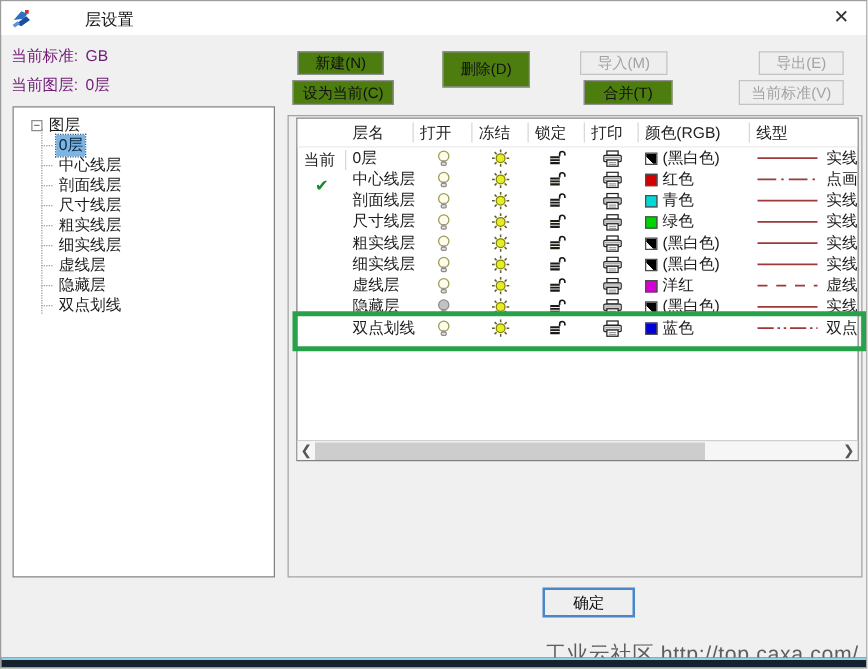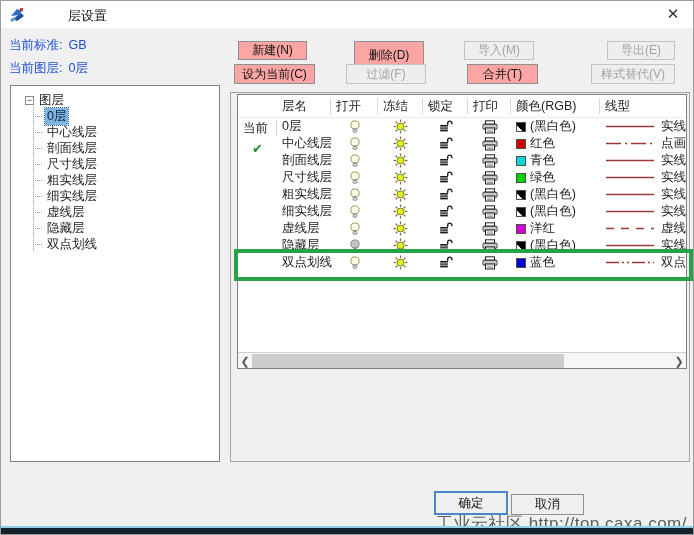--- a/index.html
+++ b/index.html
@@ -7,39 +7,39 @@
   body { font-family:"Liberation Sans","DejaVu Sans",sans-serif; font-size:12px; color:#1a1a1a; }
   #win { position:relative; width:694px; height:535px; background:#f0f0f0; border:1px solid #9c9c9c; overflow:hidden; }
 
   
   #titlebar { position:absolute; left:0; top:0; width:100%; height:27px; background:#ffffff; }
   #app-icon { position:absolute; left:8px; top:5px; width:17px; height:17px; }
   #title-text { position:absolute; left:31px; top:6px; font-size:13px; color:#111;margin-left:36px; }
   #close-btn { position:absolute; right:9px; top:3px; width:22px; height:20px; text-align:center; font-size:15px; line-height:20px; color:#333; cursor:pointer; }
 
   
-  .info-line { position:absolute; left:8px; font-size:12.5px; color:#1d4ed8; }
+  .info-line { position:absolute; left:8px; font-size:12.5px; color:#701a75; }
   #info-standard { top:36px; }
   #info-layer { top:59px; }
   .info-line b { font-weight:normal; margin-left:6px; }
 
   
   #tree-panel { position:absolute; left:9px; top:84px; width:210px; height:377px; background:#fff; border:1px solid #828282; overflow:hidden; }
   #tree-root-row { position:absolute; left:14px; top:6px; height:16px; display:flex; align-items:center; }
   #tree-expander { width:9px; height:9px; border:1px solid #8c8c8c; background:#fff; font-size:9px; line-height:7px; text-align:center; color:#333; margin-right:5px; }
   #tree-root-label { font-size:12.5px; }
   #tree-vline { position:absolute; left:22px; top:17px; height:148px; border-left:1px dotted #9a9a9a; }
   #tree-items { position:absolute; left:0; top:22px; width:100%; }
   .tree-item { position:relative; height:16px; display:flex; align-items:center; padding-left:34px; }
   .tree-item::before { content:""; position:absolute; left:22px; top:8px; width:9px; border-top:1px dotted #9a9a9a; }
   .tree-item .tlabel { font-size:12.5px; padding:0 2px; white-space:nowrap; }
   .tree-item.sel .tlabel { background:#7eb4e2; color:#08243d; outline:1px dotted #2b5e8e; }
 
   
-  .tb { position:absolute; background:#fca5a5; border:1px solid #8f8f8f; font-size:12px; color:#111; font-family:inherit; text-align:center; cursor:pointer; padding:0; }
+  .tb { position:absolute; background:#4d7c0f; border:1px solid #8f8f8f; font-size:12px; color:#111; font-family:inherit; text-align:center; cursor:pointer; padding:0; }
   .tb.disabled, .fb.disabled { color:#a3a3a3; border-color:#c3c3c3; background:#eeeeee; cursor:default; }
 
   
   #table-frame { position:absolute; left:229px; top:91px; width:460px; height:370px; background:#f0f0f0; border:1px solid #a3a3a3; }
   #list-box { position:absolute; left:236px; top:93px; width:450px; height:275px; background:#fff; border:1px solid #808080; overflow:hidden; }
   #thead { position:absolute; left:0; top:0; width:100%; height:23px; background:#fff; display:flex; align-items:center; border-bottom:1px solid #ececec; }
   .hc { height:16px; line-height:16px; padding-left:5px; border-right:1px solid #d8d8d8; color:#222; font-size:12.5px; white-space:nowrap; }
   .hc:last-child { border-right:none; }
   .c0{width:39px;margin-top:44px;} .c1{width:54px;} .c2{width:47px;} .c3{width:45px;} .c4{width:45px;} .c5{width:43px;} .c6{width:89px;} .c7{width:86px;}
   #tbody { position:absolute; left:0; top:23px; width:100%; }
@@ -57,21 +57,21 @@
   #annotation-box { position:absolute; left:233px; top:248px; width:459px; height:32px; border:4px solid #27a24b; background:transparent; pointer-events:none; }
 
   
   #hscroll { position:absolute; left:0; top:257px; width:100%; height:17px; background:#f6f6f6; border-top:1px solid #d0d0d0; }
   .sb-arrow { position:absolute; top:0; width:14px; height:17px; text-align:center; line-height:16px; font-size:11px; color:#555; cursor:pointer; background:#f6f6f6; }
   #sb-left { left:0; } #sb-right { right:0; }
   #sb-thumb { position:absolute; left:14px; top:1px; width:312px; height:15px; background:#cdcdcd; cursor:pointer; }
 
   
   .fb { position:absolute; background:#efefef; border:1px solid #8f8f8f; font-size:12.5px; color:#111; font-family:inherit; text-align:center; cursor:pointer; padding:0; }
-  #btn-ok { left:433px; top:490px; width:74px; height:24px; border:2px solid #4a86c8; }
+  #btn-ok { left:433px; top:469px; width:74px; height:24px; border:2px solid #4a86c8; }
   #btn-cancel { left:510px; top:493px; width:73px; height:21px; }
   #btn-apply { left:587px; top:493px; width:73px; height:21px; }
   #watermark { position:absolute; right:6px; top:511px; font-size:17px; color:rgba(78,80,82,0.92); letter-spacing:0.5px; white-space:nowrap; }
 
   
   #bottom-bar { position:absolute; left:0; bottom:0; width:100%; height:8px; background:#14222e; border-top:2px solid #8fd0e8; }
 </style>
 </head>
 <body>
 
@@ -128,23 +128,22 @@
           <span class="tlabel">双点划线</span>
         </div>
       </div>
   </div>
 
   <button class="tb" style="left:237px;top:40px;width:69px;height:19px">新建(N)</button>
   <button class="tb" style="left:353px;top:40px;width:70px;height:29px">删除(D)</button>
   <button class="tb disabled" style="left:463px;top:40px;width:70px;height:19px">导入(M)</button>
   <button class="tb disabled" style="left:606px;top:40px;width:68px;height:19px">导出(E)</button>
   <button class="tb" style="left:233px;top:63px;width:81px;height:20px">设为当前(C)</button>
-  <button class="tb disabled" style="left:345px;top:63px;width:80px;height:20px">过滤(F)</button>
   <button class="tb" style="left:466px;top:63px;width:71px;height:20px">合并(T)</button>
-  <button class="tb disabled" style="left:590px;top:63px;width:84px;height:20px">样式替代(V)</button>
+  <button class="tb disabled" style="left:590px;top:63px;width:84px;height:20px">当前标准(V)</button>
 
   <div id="table-frame"></div>
   <div id="list-box">
     <div id="thead">
       <span class="hc c0">当前</span>
       <span class="hc c1">层名</span>
       <span class="hc c2">打开</span>
       <span class="hc c3">冻结</span>
       <span class="hc c4">锁定</span>
       <span class="hc c5">打印</span>
@@ -716,17 +715,16 @@
     <div id="hscroll">
       <span class="sb-arrow" id="sb-left">❮</span>
       <span id="sb-thumb"></span>
       <span class="sb-arrow" id="sb-right">❯</span>
     </div>
   </div>
 
   <div id="annotation-box" style="border-color: rgb(39, 162, 75);"></div>
 
   <button class="fb" id="btn-ok">确定</button>
-  <button class="fb" id="btn-cancel">取消</button>
 
   <div id="watermark">工业云社区 http://top.caxa.com/</div>
   <div id="bottom-bar"></div>
 </div>
 
 </body></html>

